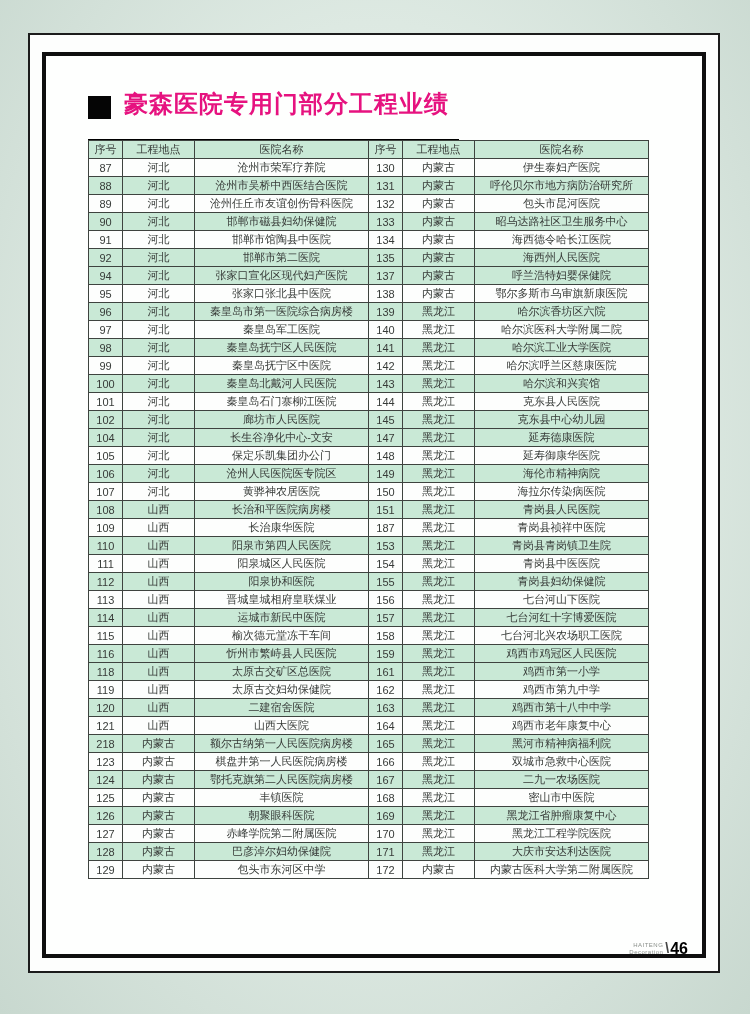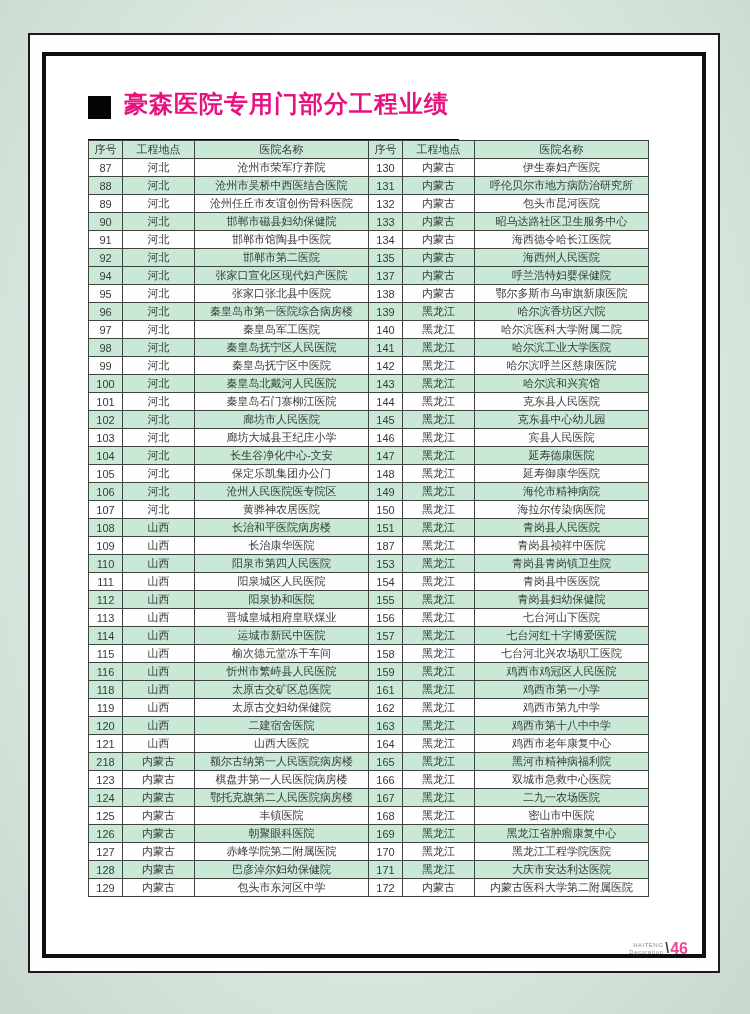--- a/index.html
+++ b/index.html
@@ -49,21 +49,21 @@
   col.c-name{width:174px;}
   .footer{
     position:absolute;right:14px;top:884px;
     display:flex;align-items:center;gap:1px;
   }
   .brand{
     display:flex;flex-direction:column;align-items:flex-end;
     font-size:6px;line-height:7px;color:#8a8f8a;letter-spacing:.5px;
   }
   .separator{font-size:14px;color:#444;margin:0 0 2px 1px;font-weight:bold;}
-  .pagenum{font-size:16px;font-weight:bold;color:#ec4899;letter-spacing:0;}
+  .pagenum{font-size:16px;font-weight:bold;color:#000000;letter-spacing:0;}
 </style>
 </head>
 <body>
 
 <div class="canvas">
   <div class="outer-frame"></div>
   <div class="inner-frame">
 
     <div class="title-block">
       <span class="title-square"></span>
@@ -203,28 +203,20 @@
             <td>克东县人民医院</td>
           </tr>
           <tr class="alt">
             <td>102</td>
             <td>河北</td>
             <td>廊坊市人民医院</td>
             <td>145</td>
             <td>黑龙江</td>
             <td>克东县中心幼儿园</td>
           </tr>
-          <tr>
-            <td>103</td>
-            <td>河北</td>
-            <td>廊坊大城县王纪庄小学</td>
-            <td>146</td>
-            <td>黑龙江</td>
-            <td>宾县人民医院</td>
-          </tr>
           <tr class="alt">
             <td>104</td>
             <td>河北</td>
             <td>长生谷净化中心-文安</td>
             <td>147</td>
             <td>黑龙江</td>
             <td>延寿德康医院</td>
           </tr>
           <tr>
             <td>105</td>

